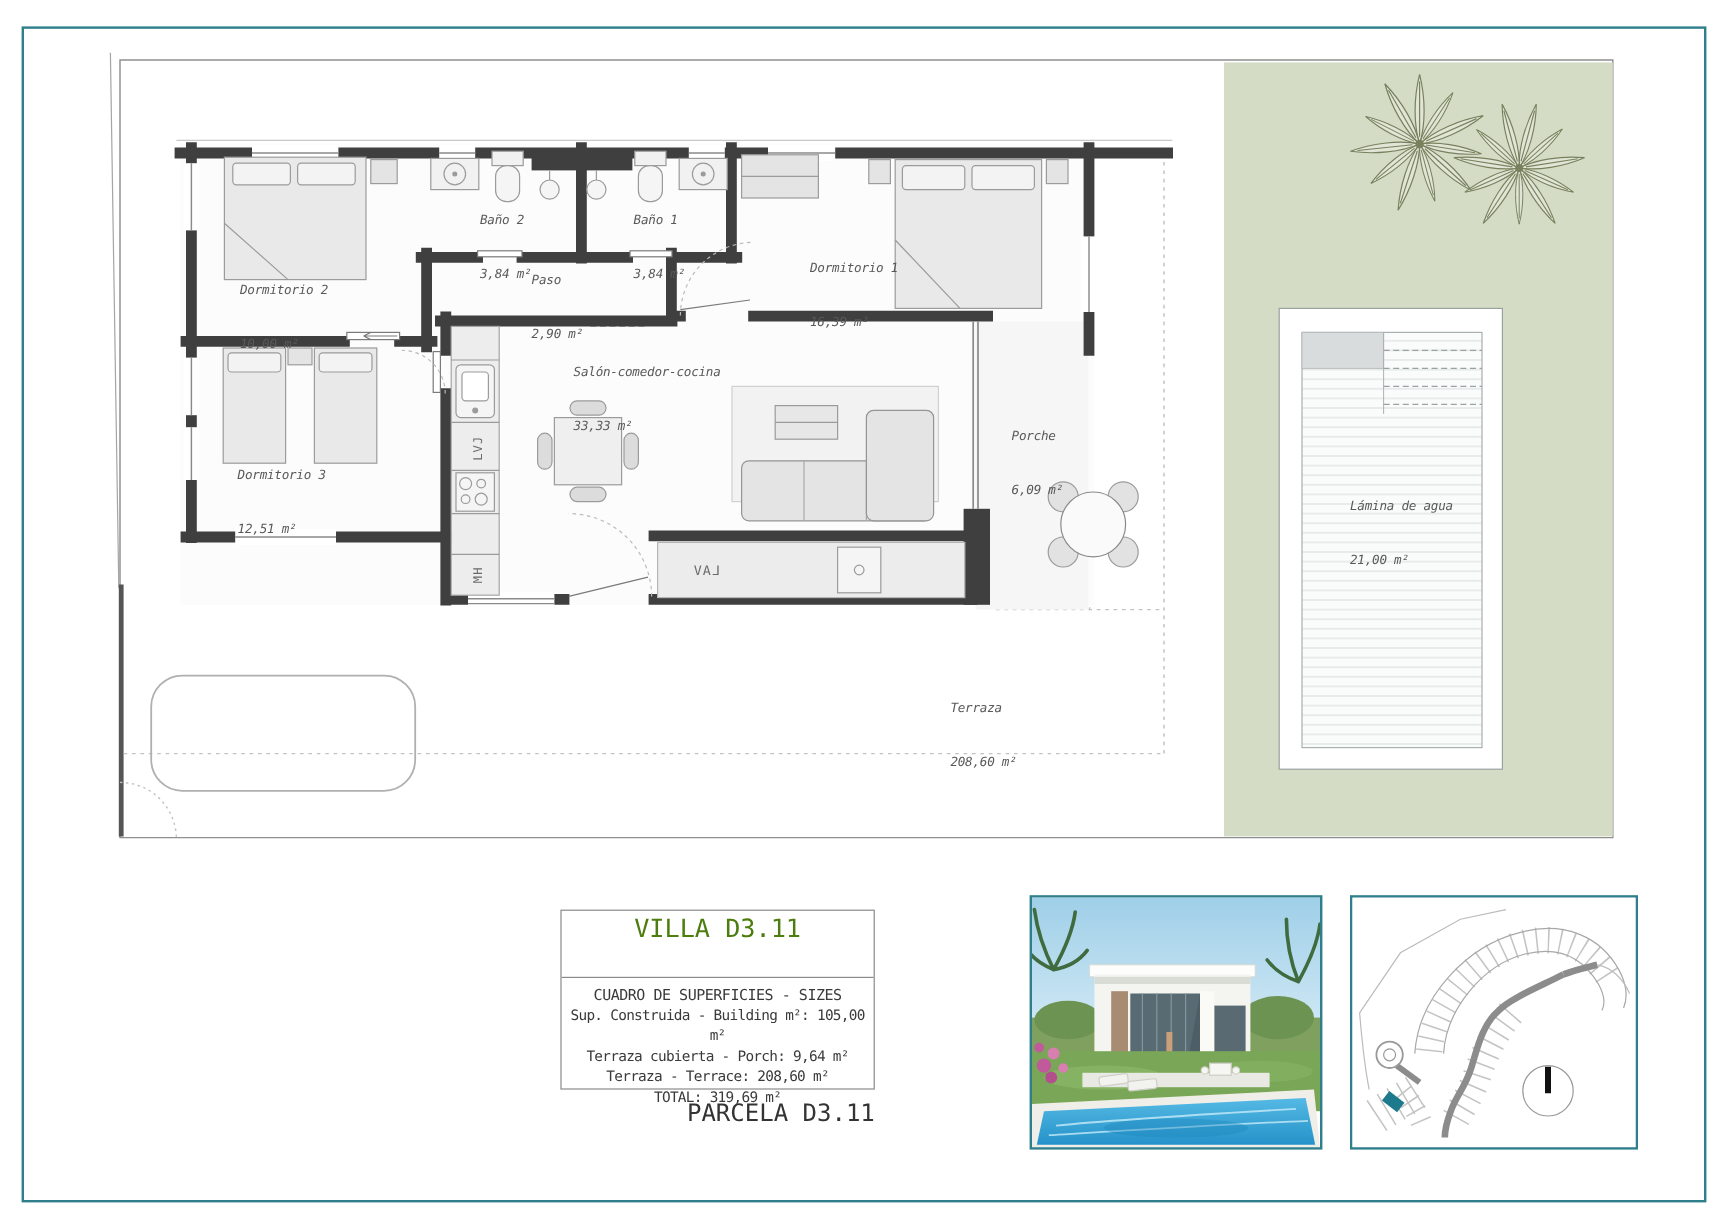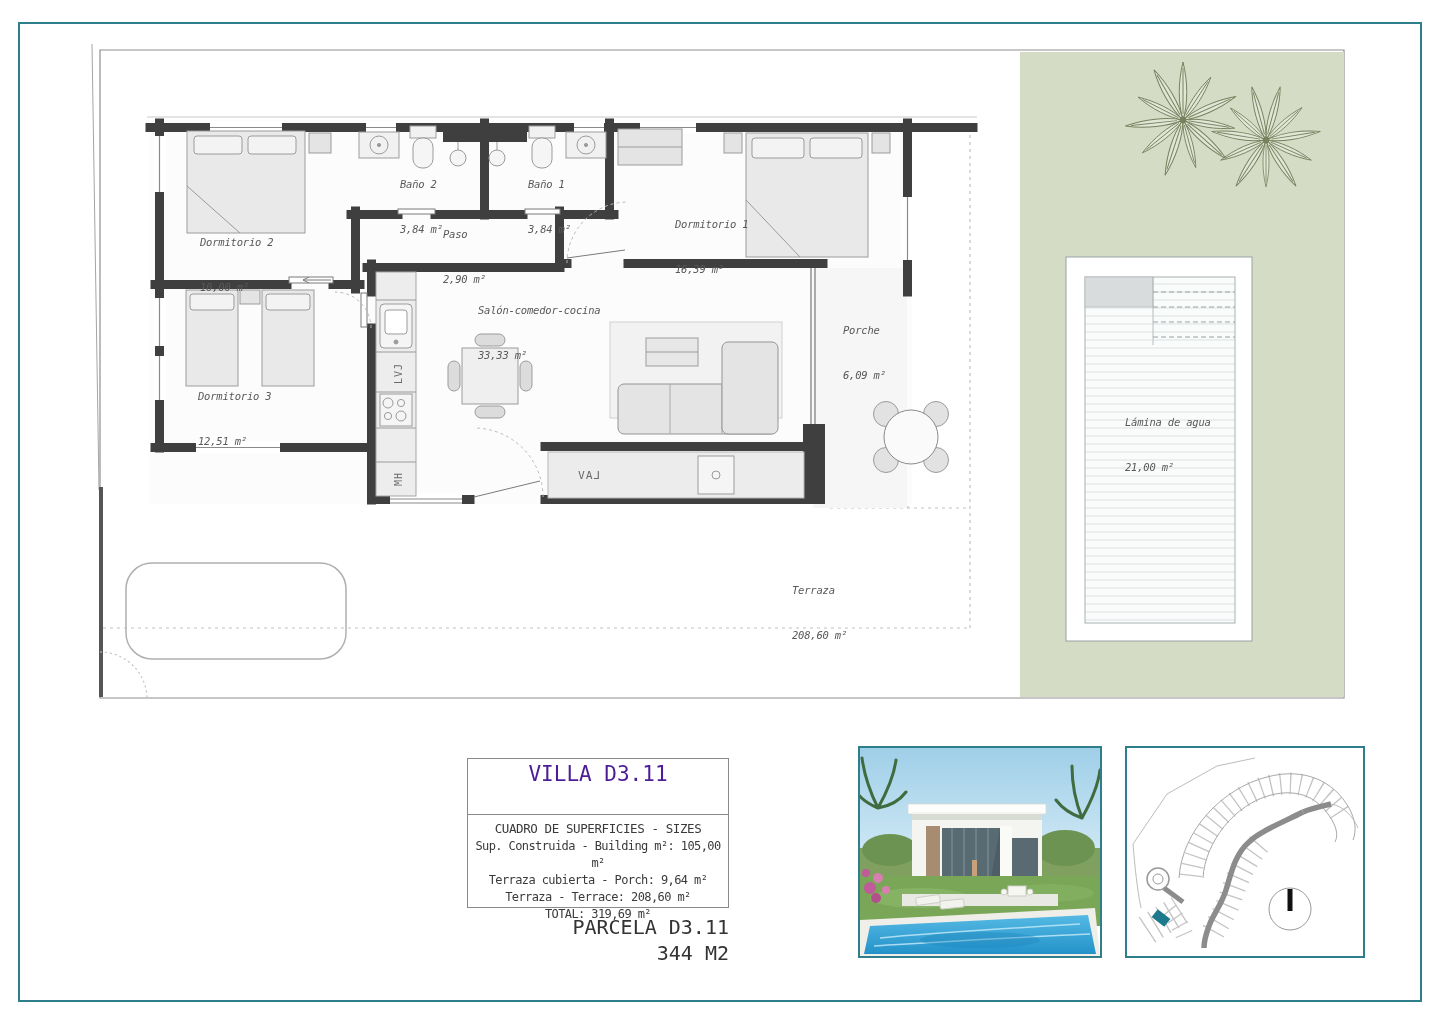--- a/index.html
+++ b/index.html
@@ -13,21 +13,21 @@
          border:2px solid var(--teal);}
   .plan-svg{position:absolute;left:0;top:0;}
   .rlabel{position:absolute;font-size:10.5px;line-height:1.22;color:var(--ink);
           letter-spacing:-0.2px;white-space:nowrap;font-style:italic;}
   .rlabel .nm{display:block;}
   .rlabel .ar{display:block;margin-top:32px;}
   
   .tblock{position:absolute;left:467px;top:758px;width:262px;height:150px;
           border:1.5px solid #8a8a8a;background:#fff;color:#3a3a3a;text-align:center;box-sizing:border-box;}
   .tblock .titles{height:52px;border-bottom:1.5px solid #8a8a8a;padding-top:3px;}
-  .tblock .titles div{font-size:21px;line-height:25px;letter-spacing:0px;color:#4c1d95;}
+  .tblock .titles div{font-size:21px;line-height:25px;letter-spacing:0px;color:#4d7c0f;}
   .tblock .tbl{padding-top:4px;}
   .tblock .tbl .trow{font-size:12px;line-height:17px;letter-spacing:-0.6px;}
   .tblock .tbl .thead{font-size:12.5px;line-height:19px;letter-spacing:-0.4px;}
   .parcela{position:absolute;left:467px;top:914px;width:262px;text-align:right;color:#333;}
   .parcela div{font-size:20px;line-height:26px;}
   
   .photo{position:absolute;left:858px;top:746px;width:240px;height:208px;border:2px solid var(--teal);background:#fff;}
   .sitemap{position:absolute;left:1125px;top:746px;width:236px;height:208px;border:2px solid var(--teal);background:#fff;}
   .cad-small{font:10px "DejaVu Sans Mono",monospace;fill:#6a6a6a;letter-spacing:1px;}
   .cad-mir{font:11px "DejaVu Sans Mono",monospace;fill:#6a6a6a;letter-spacing:1px;}
@@ -306,21 +306,21 @@
     <span class="ar">16,39 m²</span>
   </div>
   <div class="rlabel" style="left:198px;top:390px">
     <span class="nm">Dormitorio 3</span>
     <span class="ar">12,51 m²</span>
   </div>
   <div class="rlabel" style="left:478px;top:304px">
     <span class="nm">Salón-comedor-cocina</span>
     <span class="ar">33,33 m²</span>
   </div>
-  <div class="rlabel" style="left:843px;top:324px">
+  <div class="rlabel" style="left:843px;top:358px">
     <span class="nm">Porche</span>
     <span class="ar">6,09 m²</span>
   </div>
   <div class="rlabel" style="left:1125px;top:416px">
     <span class="nm">Lámina de agua</span>
     <span class="ar">21,00 m²</span>
   </div>
   <div class="rlabel" style="left:792px;top:584px">
     <span class="nm">Terraza</span>
     <span class="ar">208,60 m²</span>
@@ -333,21 +333,20 @@
     <div class="tbl">
       <div class="thead">CUADRO DE SUPERFICIES - SIZES</div>
       <div class="trow">Sup. Construida - Building m²: 105,00 m²</div>
       <div class="trow">Terraza cubierta - Porch: 9,64 m²</div>
       <div class="trow">Terraza - Terrace: 208,60 m²</div>
       <div class="trow">TOTAL: 319,69 m²</div>
     </div>
   </div>
   <div class="parcela">
     <div>PARCELA D3.11</div>
-    <div>344 M2</div>
   </div>
 
   <div class="photo">
     <svg width="240" height="208" viewBox="0 0 240 208">
       <defs>
         <linearGradient id="sky" x1="0" y1="0" x2="0" y2="1">
           <stop offset="0" stop-color="#9fcfe8"></stop>
             <stop offset="1" stop-color="#d9edf7"></stop>
         </linearGradient>
         <linearGradient id="pw" x1="0" y1="0" x2="0" y2="1">

